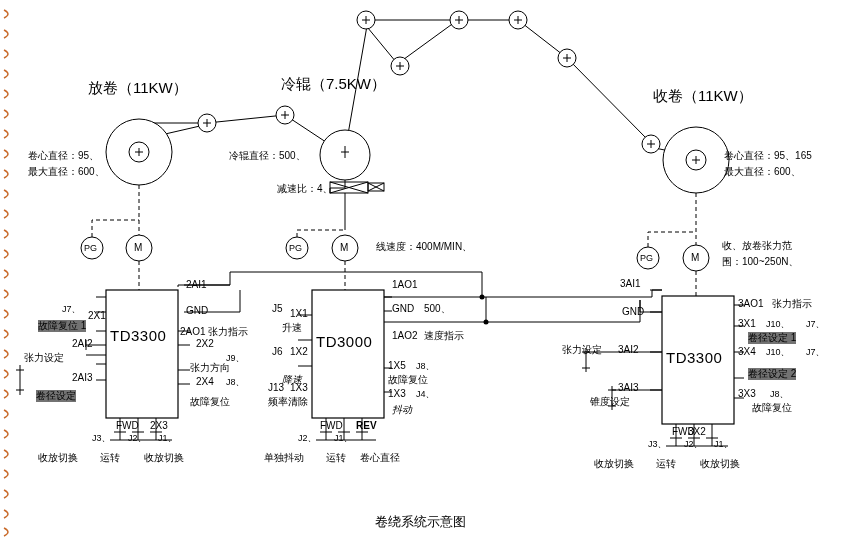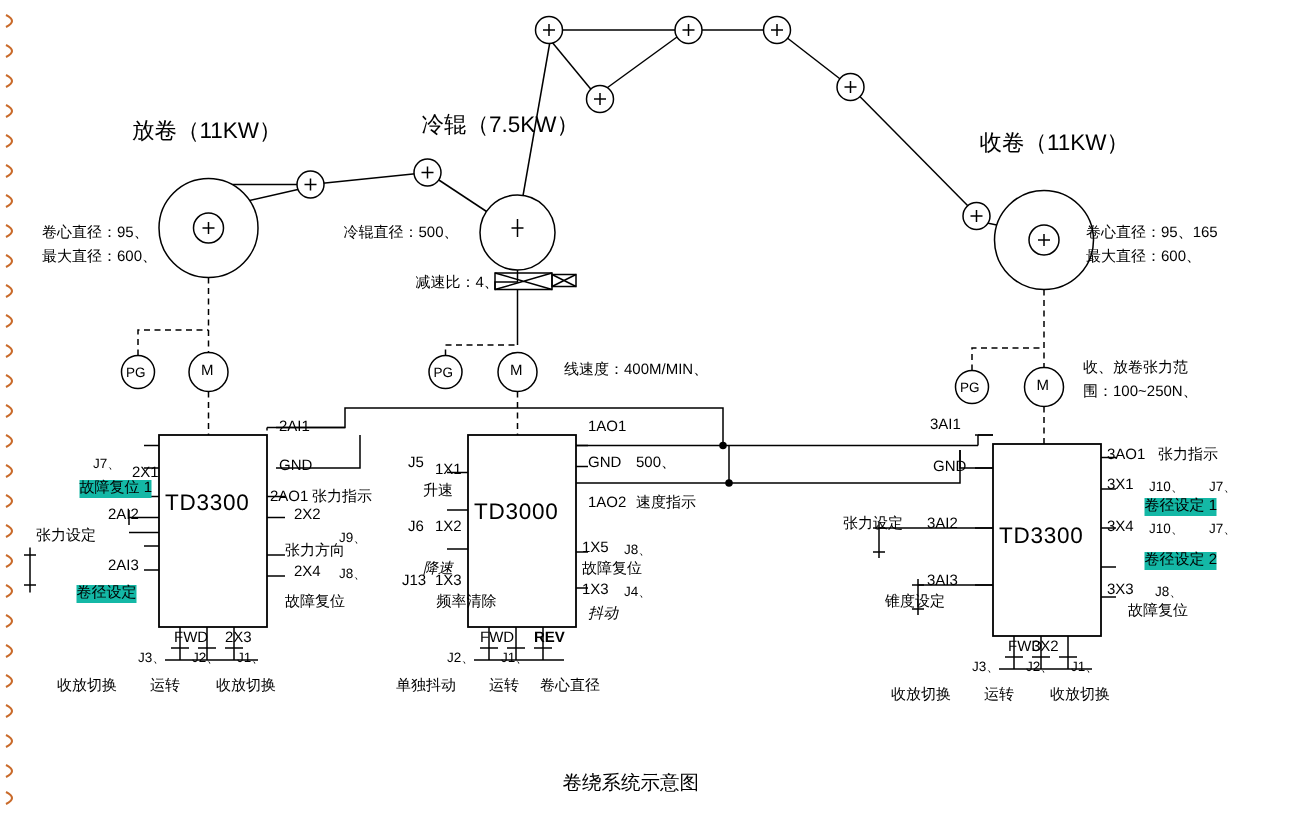--- a/index.html
+++ b/index.html
@@ -17,21 +17,21 @@
     font-size:11px;
     color:#000;
     white-space:nowrap;
     line-height:12px;
   }
   .lbl.sm{font-size:10px;}
   .lbl.xs{font-size:9px;}
   .lbl.big{font-size:15px;}
   .lbl.title{font-size:13px;}
   .lbl.box{font-size:15px;letter-spacing:.5px;}
-  .hl{background:#14b8a6;margin-left:15px;}
+  .hl{background:#737373;}
 </style>
 </head>
 <body>
 
 <div id="root">
 
   <svg class="layer" viewBox="0 0 859 544">
     <defs>
       <style>
         .ln{stroke:#000;stroke-width:1;fill:none;}
@@ -314,21 +314,21 @@
   <div class="lbl sm" style="left:144px;top:452px;">收放切换</div>
 
   <div class="lbl sm" style="left:272px;top:303px;">J5</div>
   <div class="lbl sm" style="left:290px;top:308px;">1X1</div>
   <div class="lbl sm" style="left:282px;top:322px;">升速</div>
   <div class="lbl sm" style="left:272px;top:346px;">J6</div>
   <div class="lbl sm" style="left:290px;top:346px;">1X2</div>
   <div class="lbl sm" style="left:282px;top:374px;font-style:italic;">降速</div>
   <div class="lbl sm" style="left:268px;top:382px;">J13</div>
   <div class="lbl sm" style="left:290px;top:382px;">1X3</div>
-  <div class="lbl sm" style="left:268px;top:396px;margin-left:23px;">频率清除</div>
+  <div class="lbl sm" style="left:268px;top:396px;">频率清除</div>
 
   <div class="lbl sm" style="left:392px;top:279px;">1AO1</div>
   <div class="lbl sm" style="left:392px;top:303px;">GND</div>
   <div class="lbl sm" style="left:424px;top:303px;">500、</div>
   <div class="lbl sm" style="left:392px;top:330px;">1AO2</div>
   <div class="lbl sm" style="left:424px;top:330px;">速度指示</div>
   <div class="lbl sm" style="left:388px;top:360px;">1X5</div>
   <div class="lbl xs" style="left:416px;top:360px;">J8、</div>
   <div class="lbl sm" style="left:388px;top:374px;">故障复位</div>
   <div class="lbl sm" style="left:388px;top:388px;">1X3</div>

